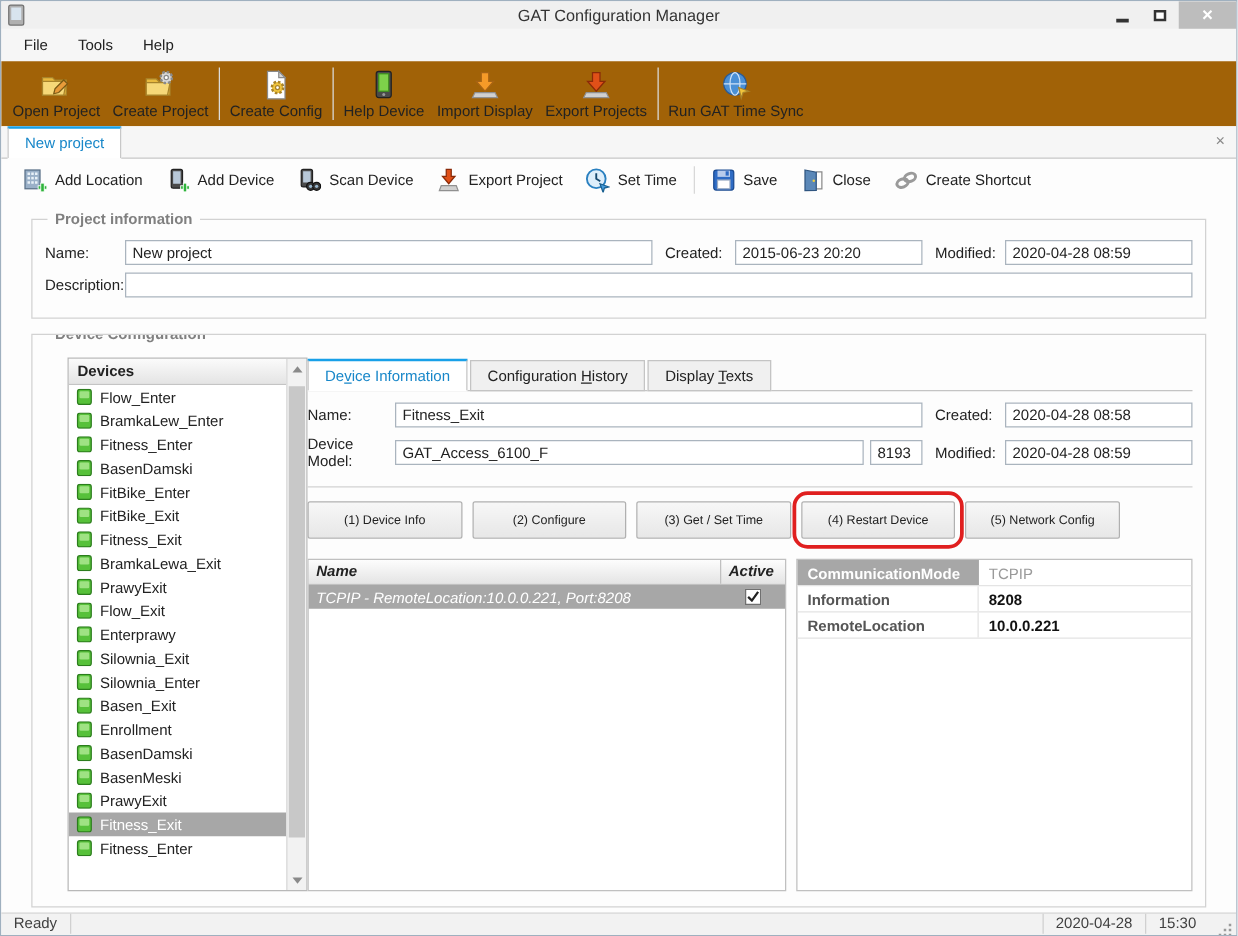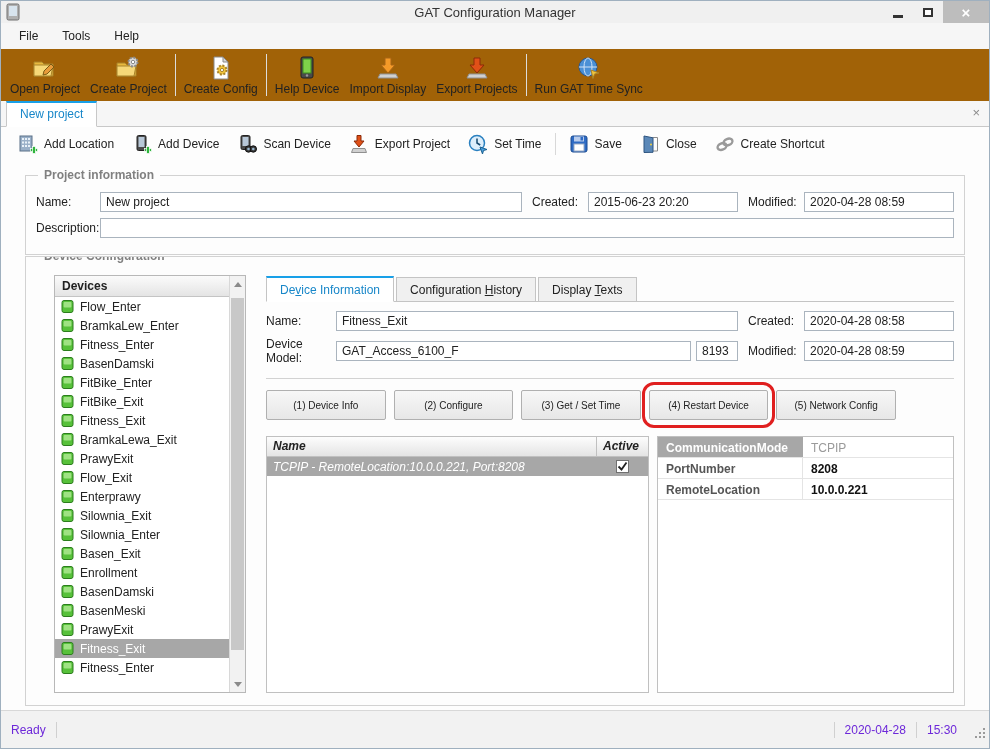--- a/index.html
+++ b/index.html
@@ -43,21 +43,21 @@
   .legend { position:absolute; top:-8px; left:12px; background:#fdfdfd; padding:0 6px; font-weight:bold; color:#808080; }
   .gb-project { margin-top:8px; height:80px; padding:16px 10px 6px 10px; flex:0 0 auto; }
   .frow { display:flex; align-items:center; margin-bottom:6px; }
   .flabel { width:64px; flex:0 0 auto; }
   .txt { height:20px; border:1px solid #aab4be; background:#fff; padding:1px 5px; font-size:12px; color:#222; font-family:"Liberation Sans",sans-serif; }
   .grow { flex:1; min-width:0; }
   .lbl-mid { width:56px; margin-left:10px; flex:0 0 auto; }
   .w-date { width:150px; flex:0 0 auto; }
   .w-code { width:42px; margin-left:5px; flex:0 0 auto; }
   
-  .gb-devices { flex:1; margin-top:1px; padding:18px 10px 12px 28px; display:flex; gap:20px; overflow:hidden; }
+  .gb-devices { flex:1; margin-top:12px; padding:18px 10px 12px 28px; display:flex; overflow:hidden; }
   .devlist { width:192px; flex:0 0 auto; border:1px solid #b8b8b8; background:#fff; position:relative; overflow:hidden; }
   .dev-head { height:21px; background:linear-gradient(#fbfbfb,#e4e4e4); border-bottom:1px solid #c4c4c4; font-weight:bold; padding:3px 7px; margin-right:16px; }
   .ditem { display:flex; align-items:center; gap:6px; height:19px; padding:0 4px 0 6px; margin-right:16px; white-space:nowrap; overflow:hidden; }
   .ditem.selected { background:#a7a7a7; color:#fff; }
   .dico { width:13px; height:13px; flex:0 0 auto; }
   .scrollbar { position:absolute; top:0; right:0; bottom:0; width:16px; background:#f2f2f2; border-left:1px solid #d8d8d8; }
   .sb-btn { height:16px; display:flex; align-items:center; justify-content:center; }
   .sb-btn.down { position:absolute; bottom:0; left:0; right:0; }
   .tri-up { width:0; height:0; border-left:4px solid transparent; border-right:4px solid transparent; border-bottom:5px solid #8a8a8a; }
   .tri-down { width:0; height:0; border-left:4px solid transparent; border-right:4px solid transparent; border-top:5px solid #8a8a8a; }
@@ -83,21 +83,21 @@
   .tbl-row { display:flex; height:19px; background:#a7a7a7; color:#fff; align-items:center; flex:0 0 auto; }
   .tbl-row .col-active { border-left:none; display:flex; justify-content:center; }
   .cb { width:13px; height:13px; background:#fff; border:1px solid #707070; display:flex; align-items:center; justify-content:center; }
   .propgrid { flex:1; border:1px solid #c0c0c0; background:#fff; min-width:0; }
   .pg-row { display:flex; height:21px; border-bottom:1px solid #e4e4e4; align-items:stretch; }
   .pg-key { width:145px; flex:0 0 auto; padding:4px 8px; font-weight:bold; color:#555; border-right:1px solid #e4e4e4; }
   .pg-val { flex:1; padding:4px 8px; font-weight:bold; color:#111; }
   .pg-row.hdr .pg-key { background:#a7a7a7; color:#fff; border-right:1px solid #a7a7a7; }
   .pg-row.hdr .pg-val { color:#9a9a9a; font-weight:normal; }
   
-  .statusbar { height:38px; background:#f2f2f2; border-top:1px solid #d8d8d8; display:flex; align-items:center; color:#6d28d9; flex:0 0 auto; }
+  .statusbar { height:18px; background:#f2f2f2; border-top:1px solid #d8d8d8; display:flex; color:#404040; flex:0 0 auto; }
   .sb-cell { padding:0 10px; }
   .sb-sep { width:1px; height:16px; background:#d0d0d0; }
   .sb-spacer { flex:1; }
   .grip { width:16px; height:16px; margin:4px 2px 0 4px; }
 </style>
 </head>
 <body>
 
 <div class="window">
 
@@ -518,21 +518,21 @@
               </span>
             </div>
           </div>
 
           <div class="propgrid">
             <div class="pg-row hdr">
               <span class="pg-key">CommunicationMode</span>
               <span class="pg-val">TCPIP</span>
             </div>
             <div class="pg-row">
-              <span class="pg-key">PortNumber</span>
+              <span class="pg-key">Information</span>
               <span class="pg-val">8208</span>
             </div>
             <div class="pg-row">
               <span class="pg-key">RemoteLocation</span>
               <span class="pg-val">10.0.0.221</span>
             </div>
           </div>
         </div>
       </div>
     </div>

